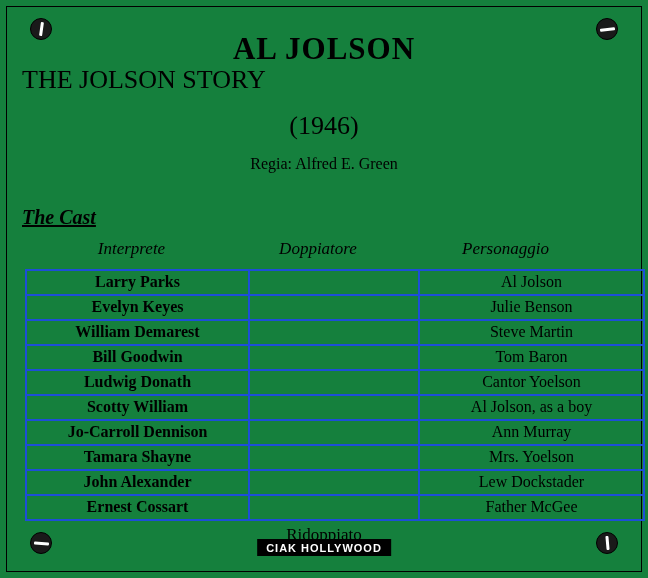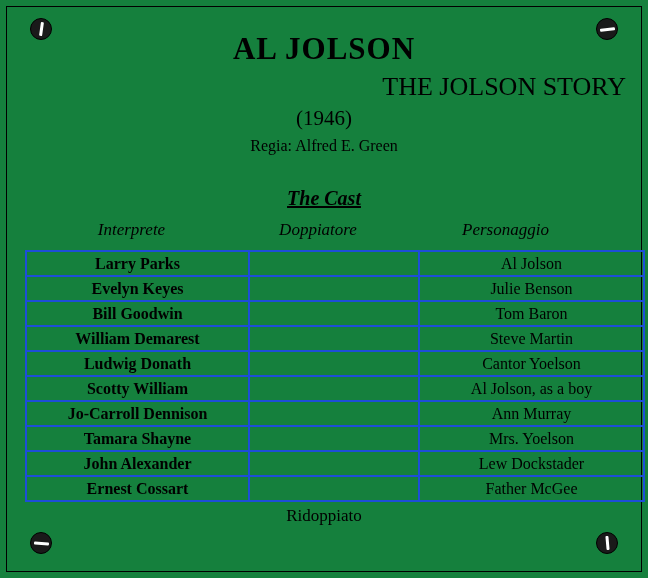--- a/index.html
+++ b/index.html
@@ -62,39 +62,38 @@
   }
   .title {
     text-align: center;
     font-weight: bold;
     font-size: 31px;
     letter-spacing: 1px;
     margin-top: 18px;
     line-height: 1.1;
   }
   .subtitle {
-    text-align: right;
+    text-align: left;
     font-size: 26px;
-    margin-top: 7px;
     line-height: 1.1;
   }
   .year {
     text-align: center;
-    font-size: 21px;
-    margin-top: 5px;
+    font-size: 26px;
+    margin-top: 17px;
     line-height: 1.1;
   }
   .director {
     text-align: center;
     font-size: 16px;
-    margin-top: 7px;
+    margin-top: 15px;
     line-height: 1.1;
   }
   .cast-heading {
-    text-align: center;
+    text-align: left;
     font-size: 20px;
     font-style: italic;
     font-weight: bold;
     text-decoration: underline;
     margin-top: 33px;
   }
   .col-headers {
     display: flex;
     margin-top: 10px;
     width: 588px;
@@ -193,28 +192,28 @@
           <td class="interprete">Larry Parks</td>
           <td class="doppiatore"></td>
           <td class="personaggio">Al Jolson</td>
         </tr>
         <tr>
           <td class="interprete">Evelyn Keyes</td>
           <td class="doppiatore"></td>
           <td class="personaggio">Julie Benson</td>
         </tr>
         <tr>
+          <td class="interprete">William Demarest</td>
+          <td class="doppiatore"></td>
+          <td class="personaggio">Steve Martin</td>
+        </tr>
+        <tr>
           <td class="interprete">Bill Goodwin</td>
           <td class="doppiatore"></td>
           <td class="personaggio">Tom Baron</td>
-        </tr>
-        <tr>
-          <td class="interprete">William Demarest</td>
-          <td class="doppiatore"></td>
-          <td class="personaggio">Steve Martin</td>
         </tr>
         <tr>
           <td class="interprete">Ludwig Donath</td>
           <td class="doppiatore"></td>
           <td class="personaggio">Cantor Yoelson</td>
         </tr>
         <tr>
           <td class="interprete">Scotty William</td>
           <td class="doppiatore"></td>
           <td class="personaggio">Al Jolson, as a boy</td>
@@ -238,13 +237,14 @@
           <td class="interprete">Ernest Cossart</td>
           <td class="doppiatore"></td>
           <td class="personaggio">Father McGee</td>
         </tr>
       </tbody>
     </table>
 
     <div class="footnote">Ridoppiato</div>
   </div>
 
+  <div class="logo">CIAK HOLLYWOOD</div>
 </div>
 
 </body></html>

